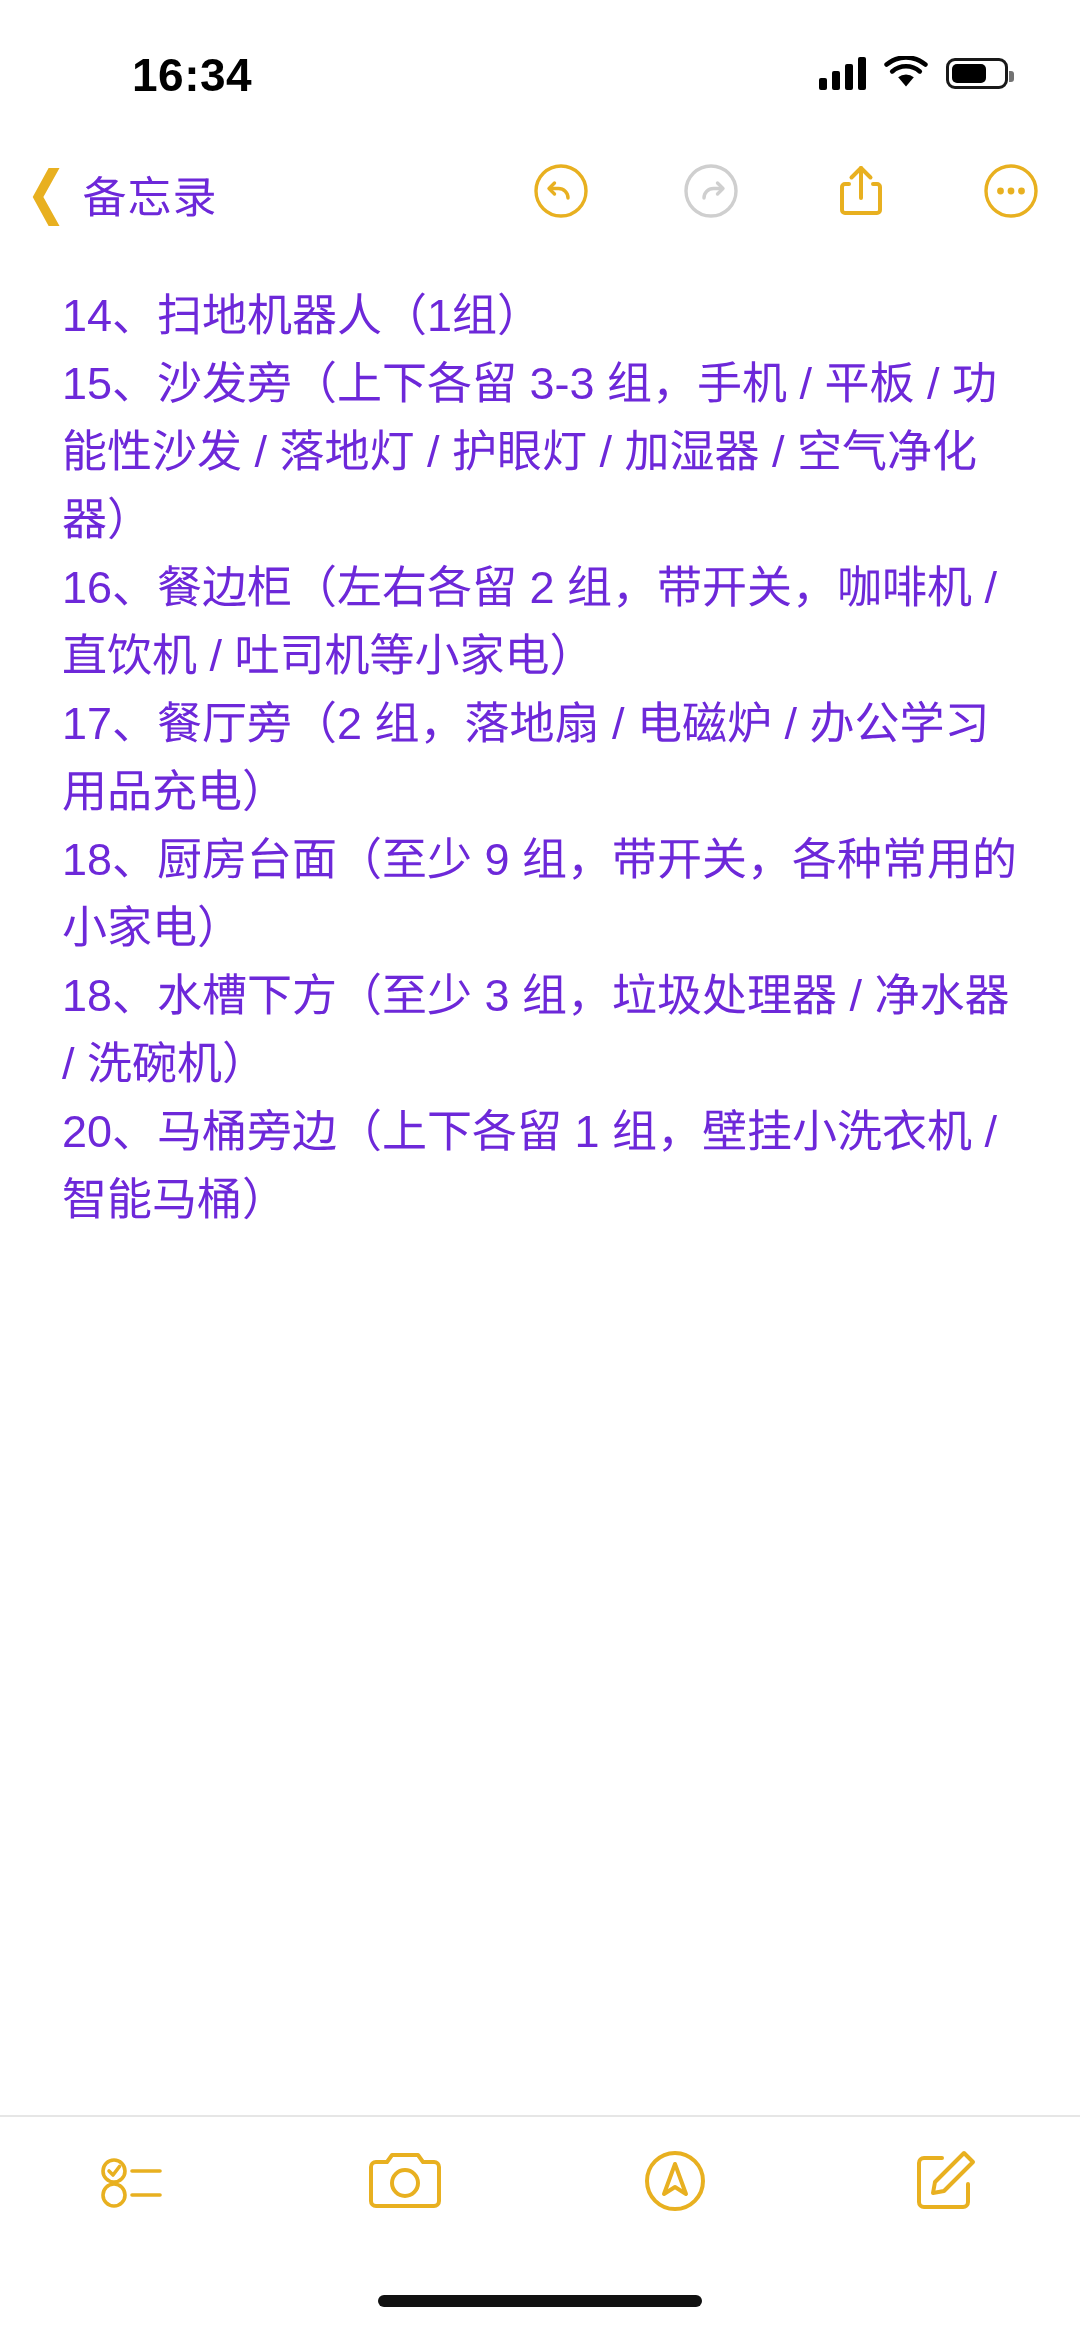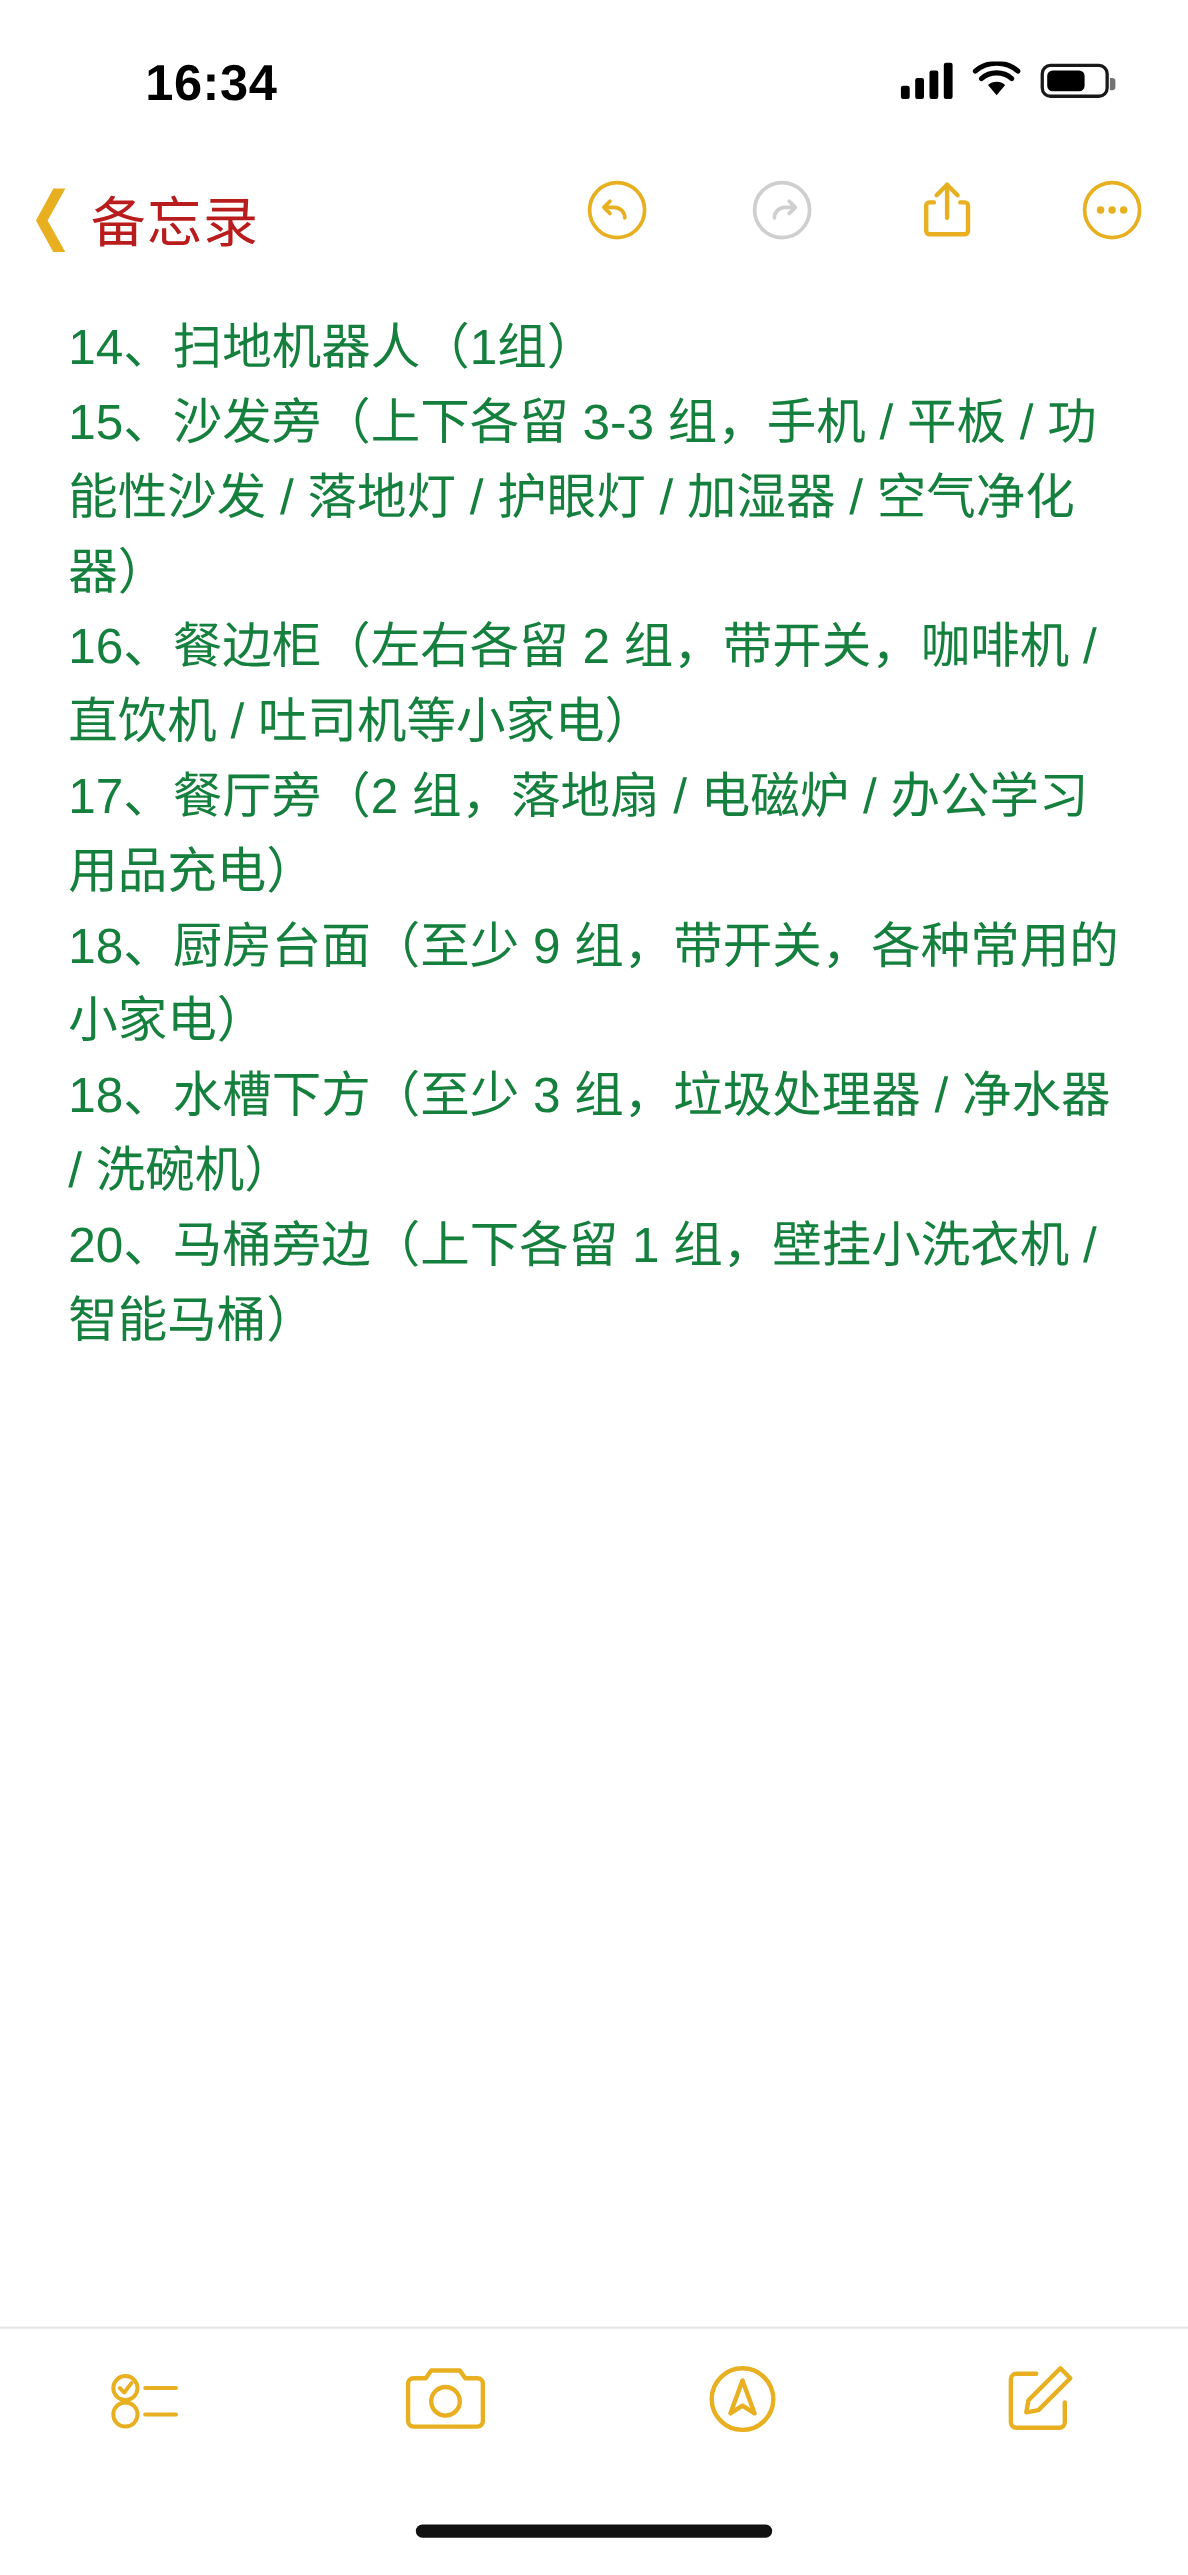--- a/index.html
+++ b/index.html
@@ -111,22 +111,22 @@
   }
   .back .chev {
     font-size: 58px;
     line-height: 58px;
     font-weight: 400;
     color: #e8b020;
     transform: scaleX(0.85);
     margin-top: -4px;
   }
   .back .label {
-    font-size: 50px;
-    color: #b91c1c;
+    font-size: 44px;
+    color: #6d28d9;
     letter-spacing: 1px;
     font-family: Liberation Serif, serif;
   }
   .nav-actions {
     position: absolute;
     right: 38px; top: 0;
     display: flex;
     align-items: center;
     gap: 88px;
   }
@@ -142,21 +142,21 @@
   .note-body {
     position: absolute;
     top: 282px;
     left: 0;
     width: 1080px;
     padding: 0 62px 0 62px;
   }
   .note-line {
     font-size: 45px;
     line-height: 68px;
-    color: #15803d;
+    color: #6d28d9;
     letter-spacing: 0px;
     word-break: break-all;
     font-family: "Liberation Sans", "DejaVu Sans", sans-serif;
   }
 
   
   .toolbar {
     position: absolute;
     left: 0; bottom: 96px;
     width: 1080px;

